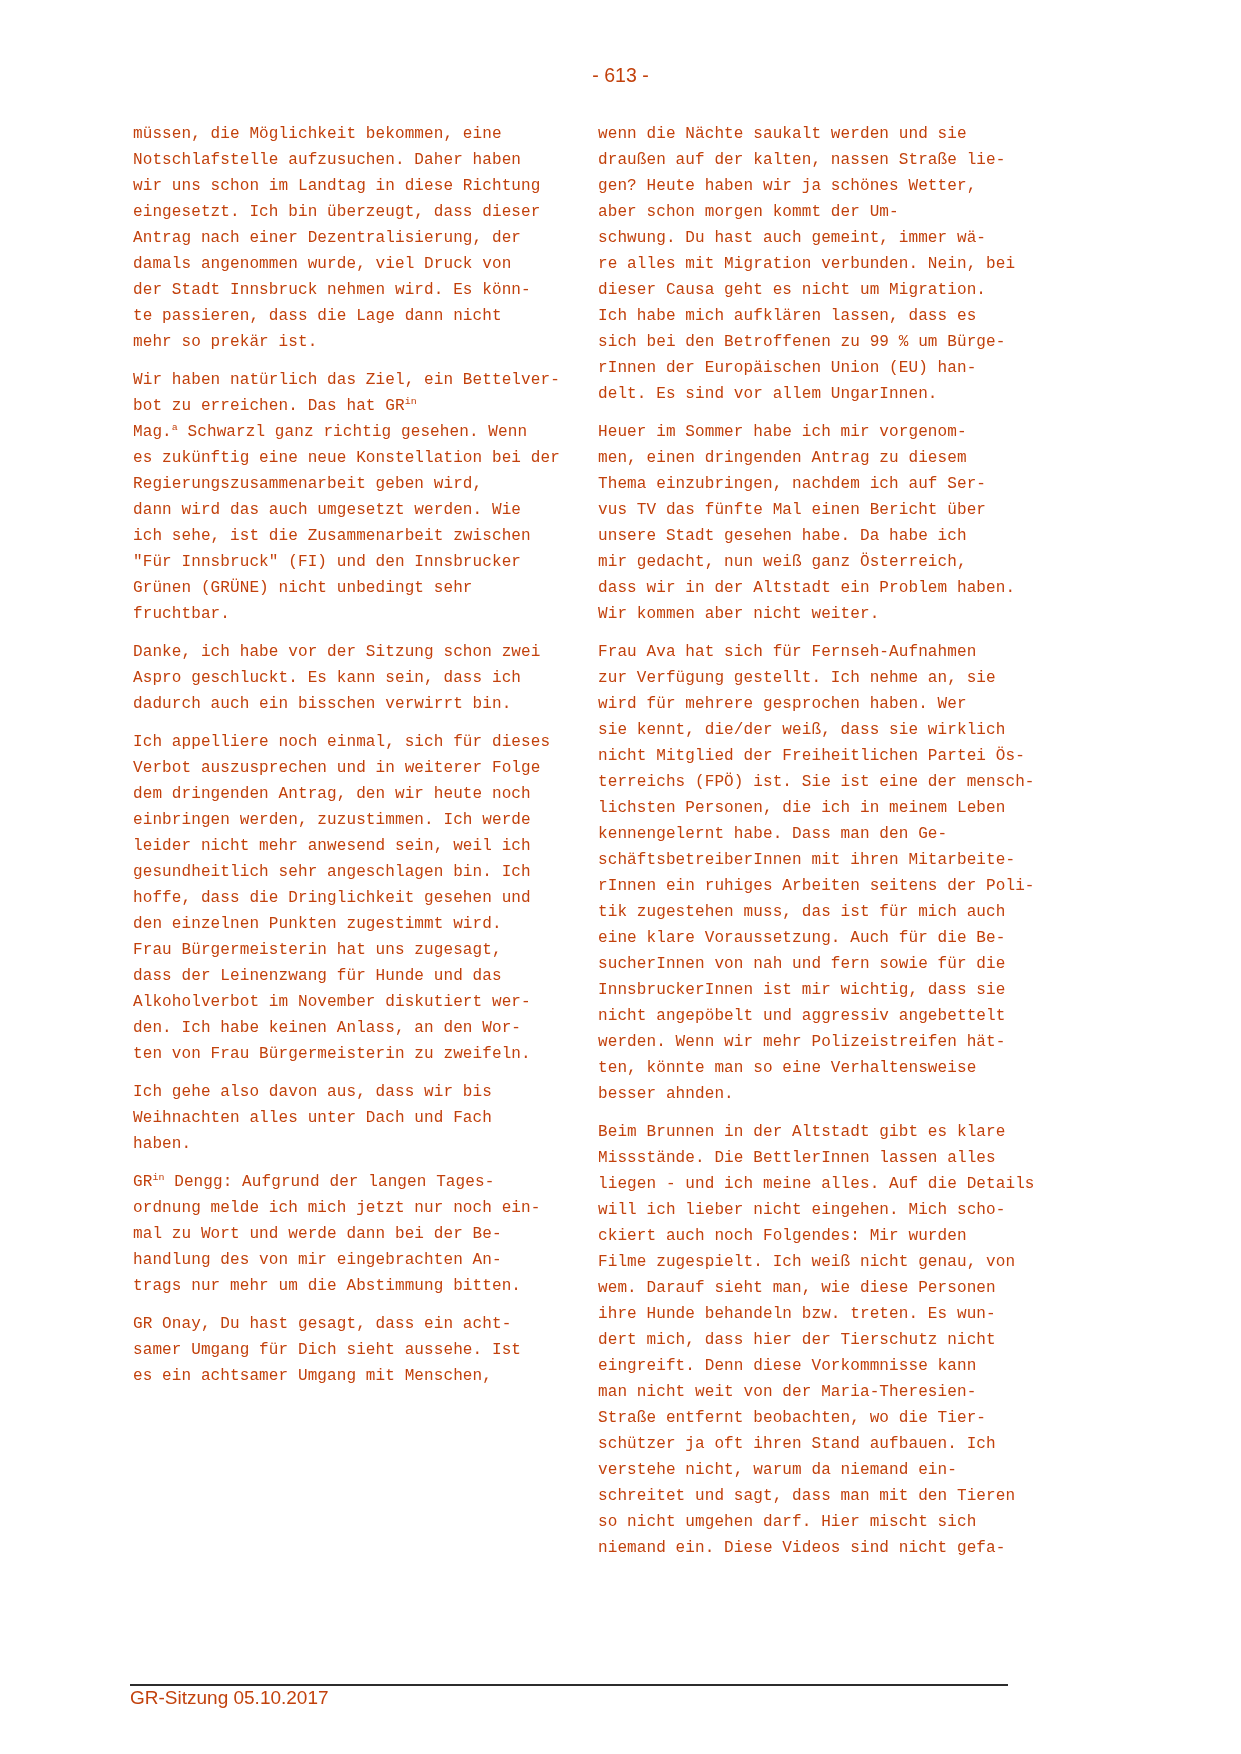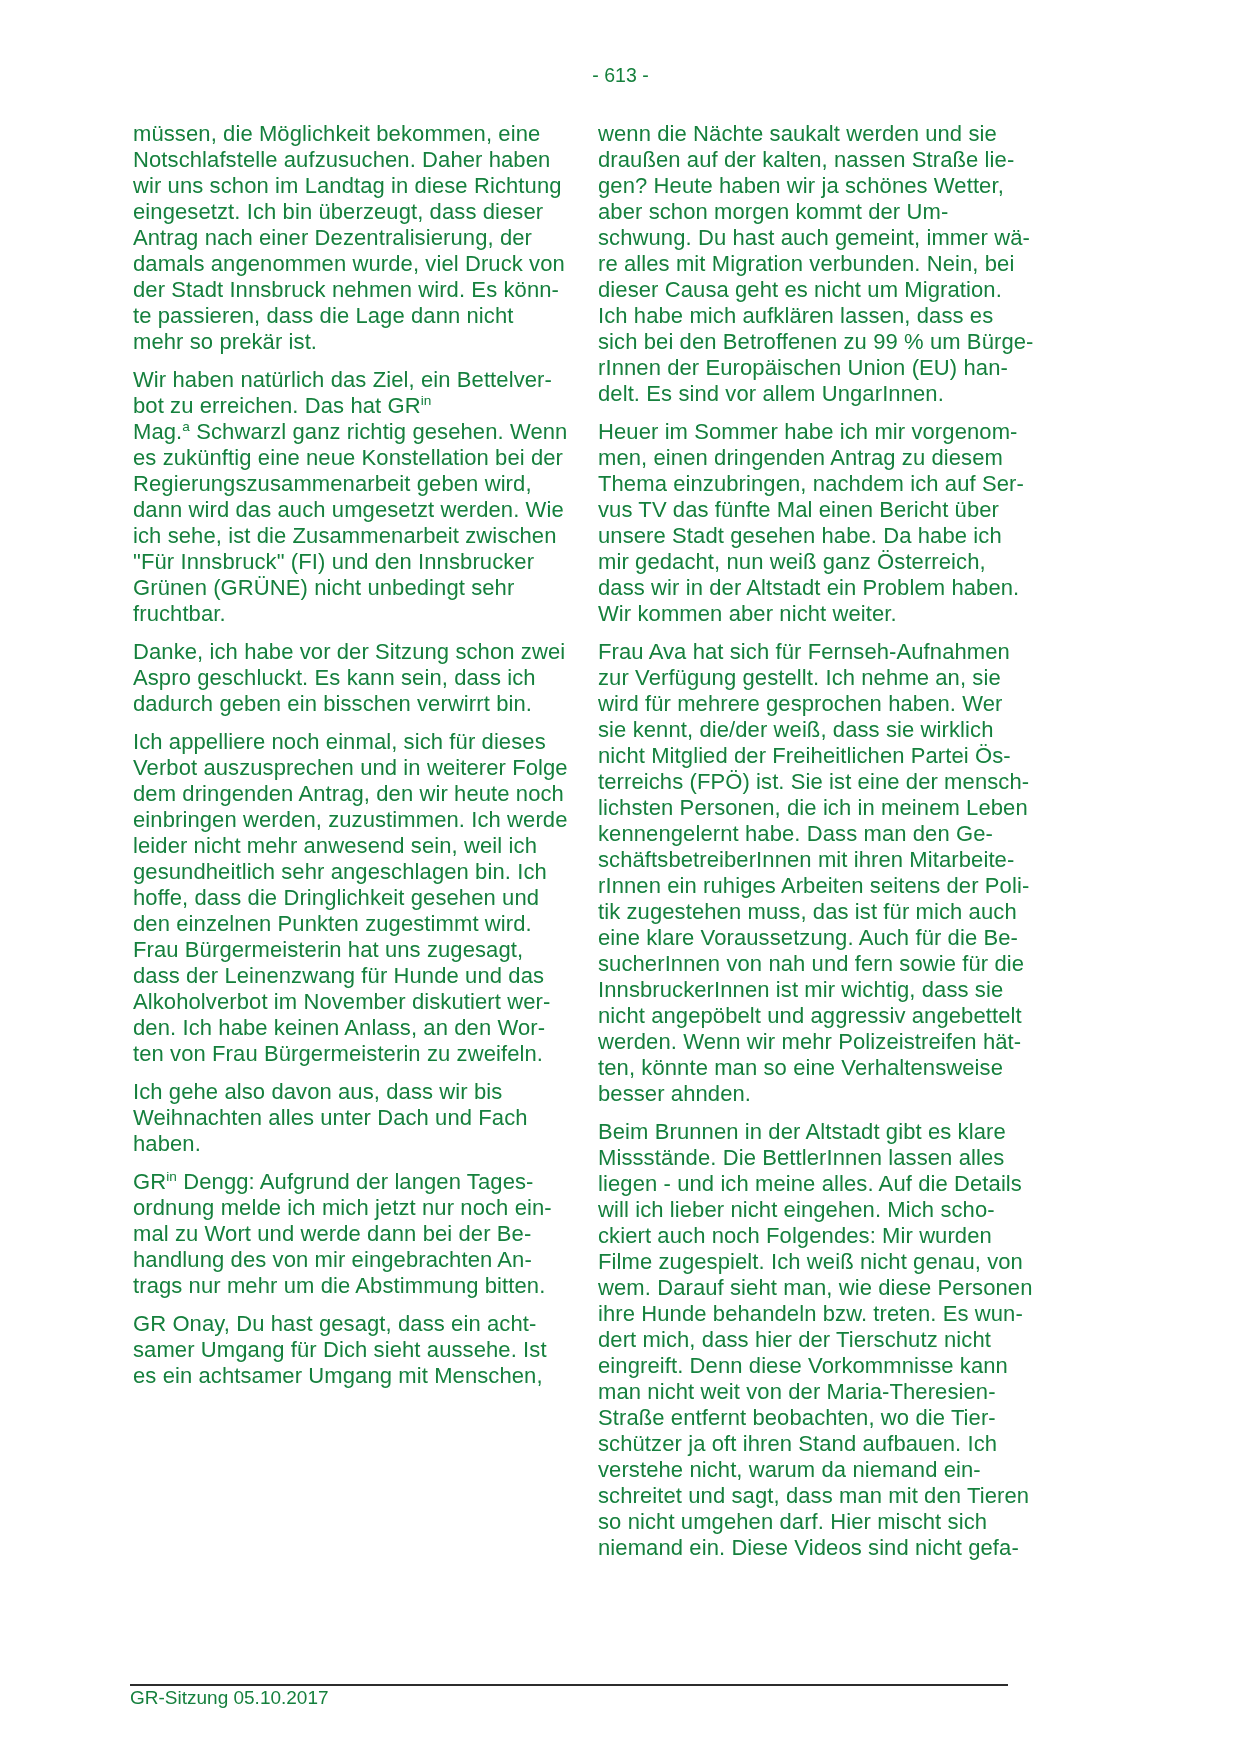--- a/index.html
+++ b/index.html
@@ -7,21 +7,21 @@
     margin: 0;
     padding: 0;
     background: #ffffff;
   }
   .page {
     position: relative;
     width: 1241px;
     height: 1754px;
     background: #ffffff;
     font-family: "Liberation Sans", sans-serif;
-    color: #15803d;
+    color: #c2410c;
     overflow: hidden;
   }
   .page-number {
     position: absolute;
     top: 62px;
     left: 0;
     width: 100%;
     text-align: center;
     font-size: 19.5px;
     line-height: 26px;
@@ -34,24 +34,25 @@
     display: flex;
     gap: 56px;
     align-items: flex-start;
   }
   .col {
     width: 409px;
     flex: 0 0 409px;
   }
   .col p {
     margin: 0 0 12px 0;
-    font-size: 22px;
+    font-size: 16px;
     line-height: 26px;
     white-space: pre;
     letter-spacing: 0.1px;
+    font-family: Liberation Mono, monospace;
   }
   sup {
     font-size: 0.62em;
     line-height: 0;
     vertical-align: super;
   }
   .footer {
     position: absolute;
     left: 130px;
     top: 1684px;
@@ -90,21 +91,21 @@
 Mag.<sup>a</sup> Schwarzl ganz richtig gesehen. Wenn
 es zukünftig eine neue Konstellation bei der
 Regierungszusammenarbeit geben wird,
 dann wird das auch umgesetzt werden. Wie
 ich sehe, ist die Zusammenarbeit zwischen
 "Für Innsbruck" (FI) und den Innsbrucker
 Grünen (GRÜNE) nicht unbedingt sehr
 fruchtbar.</p>
       <p>Danke, ich habe vor der Sitzung schon zwei
 Aspro geschluckt. Es kann sein, dass ich
-dadurch geben ein bisschen verwirrt bin.</p>
+dadurch auch ein bisschen verwirrt bin.</p>
       <p>Ich appelliere noch einmal, sich für dieses
 Verbot auszusprechen und in weiterer Folge
 dem dringenden Antrag, den wir heute noch
 einbringen werden, zuzustimmen. Ich werde
 leider nicht mehr anwesend sein, weil ich
 gesundheitlich sehr angeschlagen bin. Ich
 hoffe, dass die Dringlichkeit gesehen und
 den einzelnen Punkten zugestimmt wird.
 Frau Bürgermeisterin hat uns zugesagt,
 dass der Leinenzwang für Hunde und das

